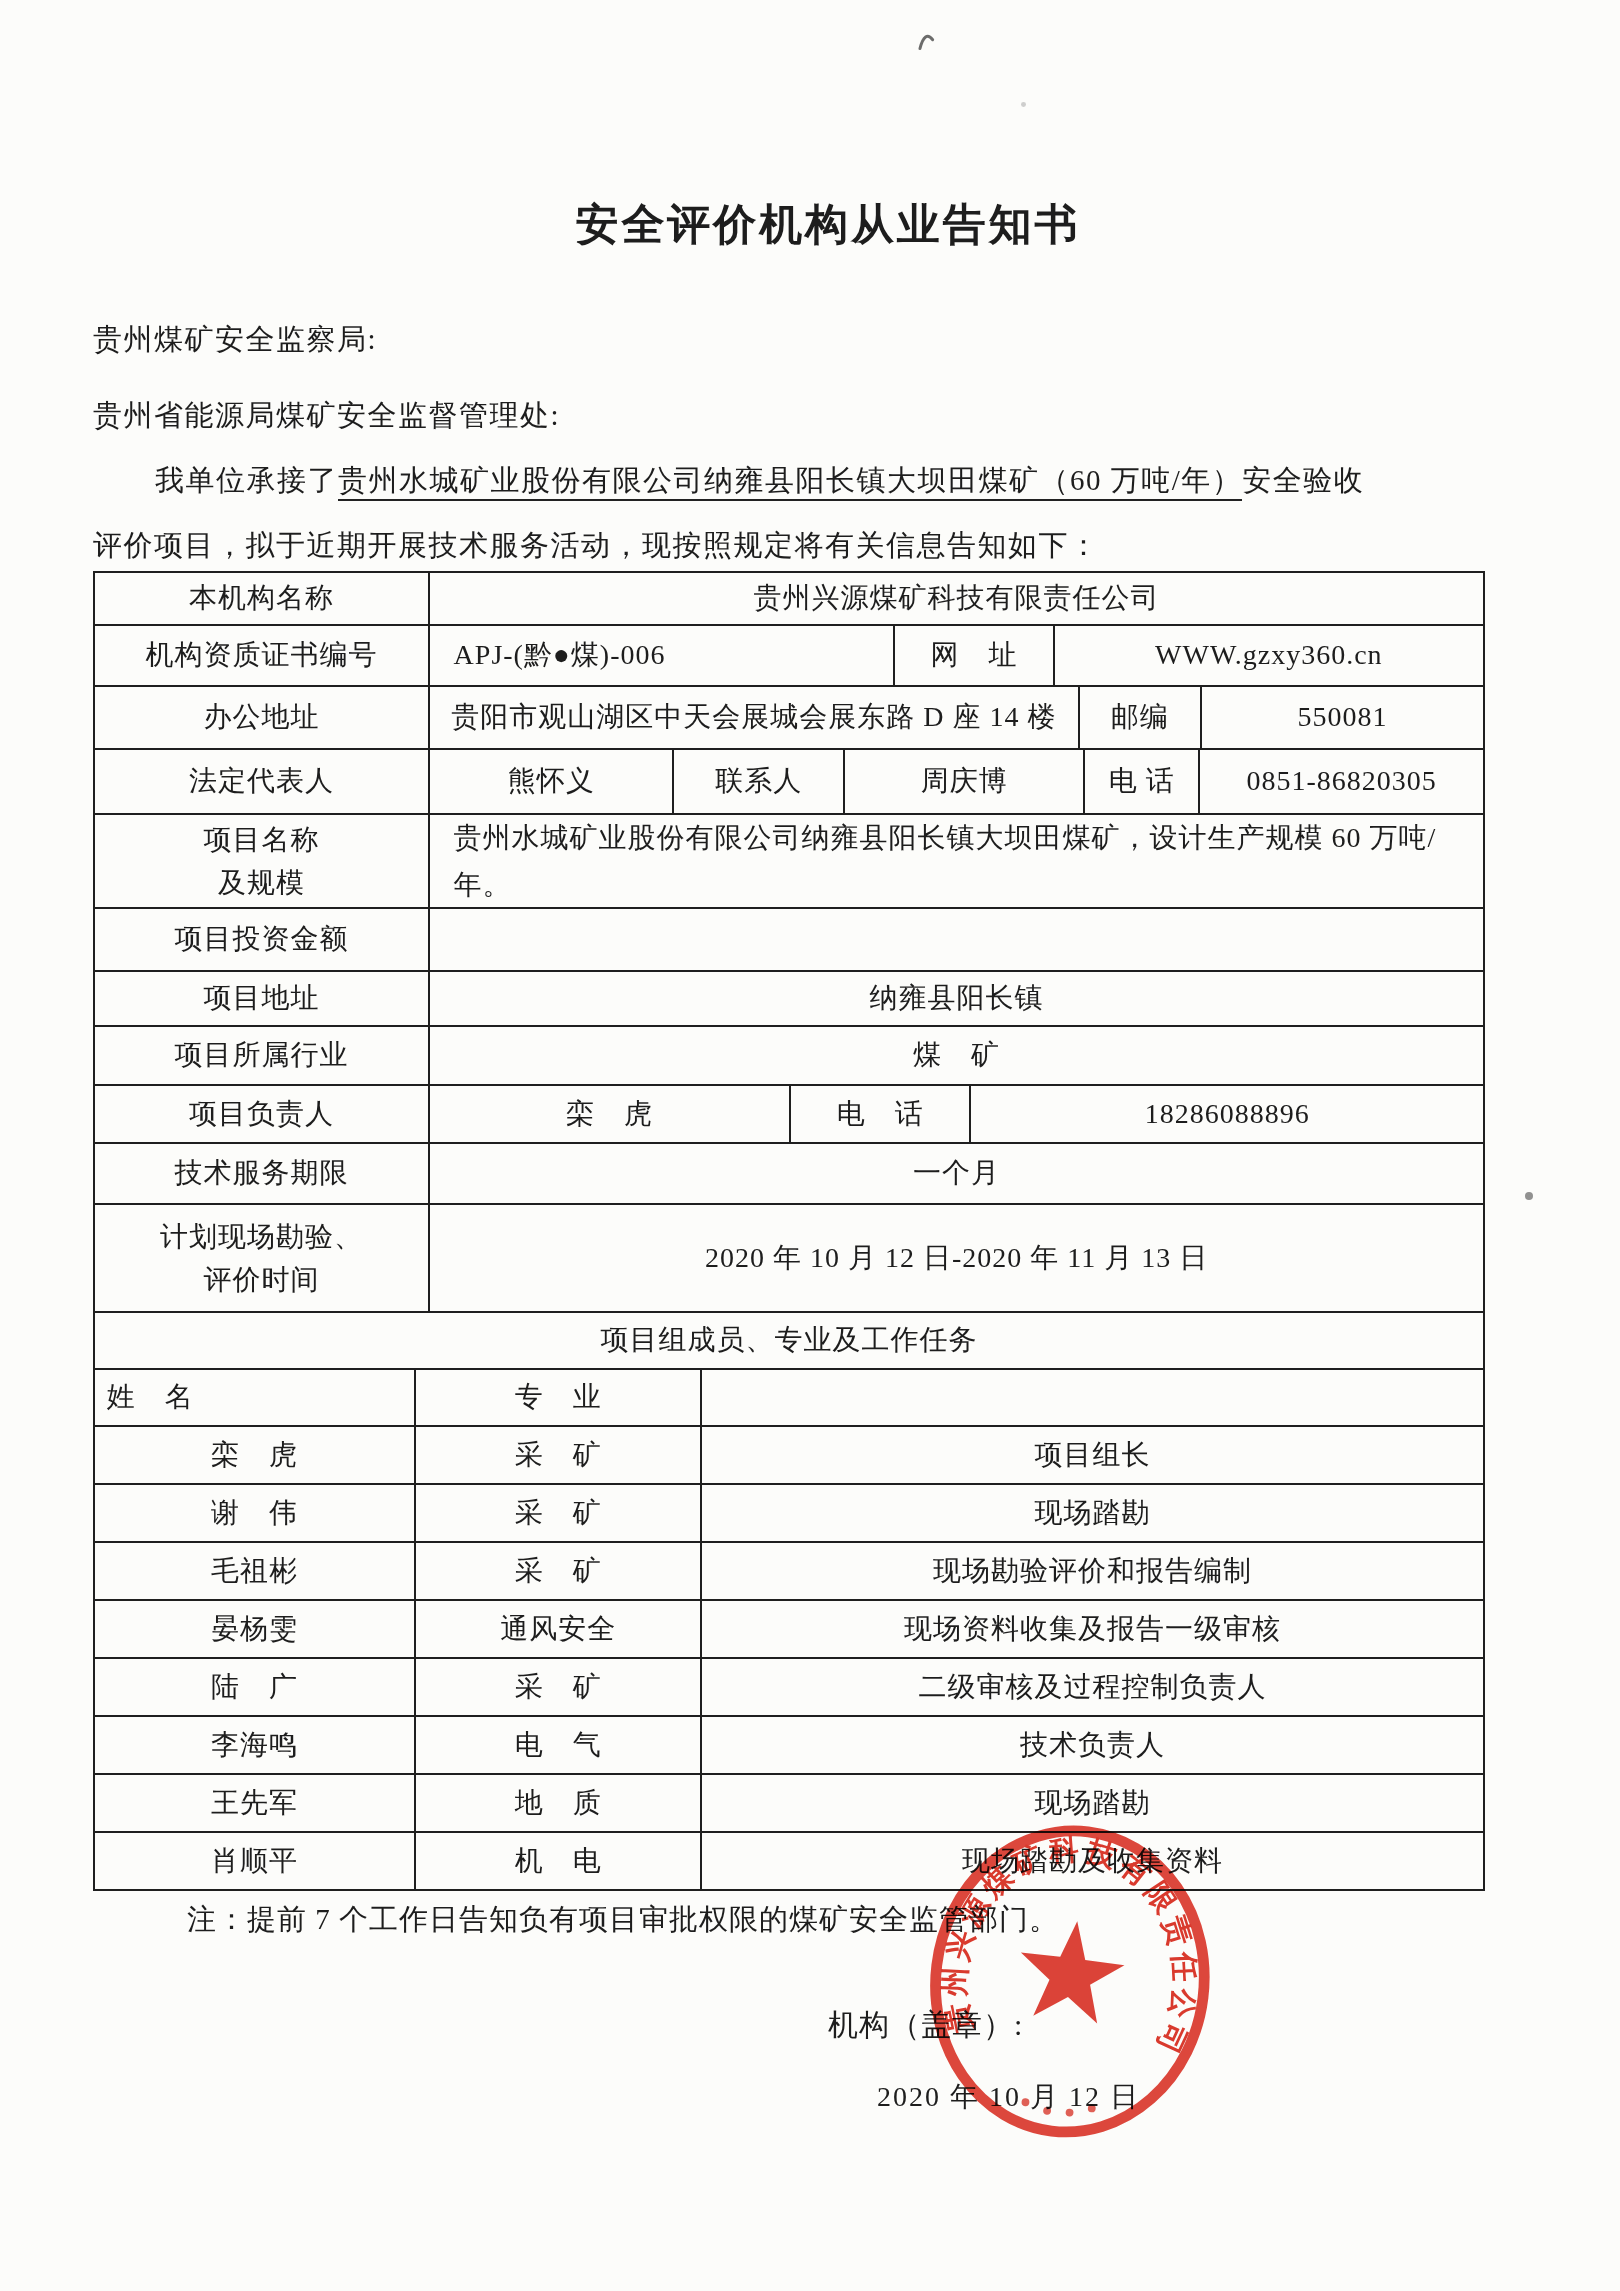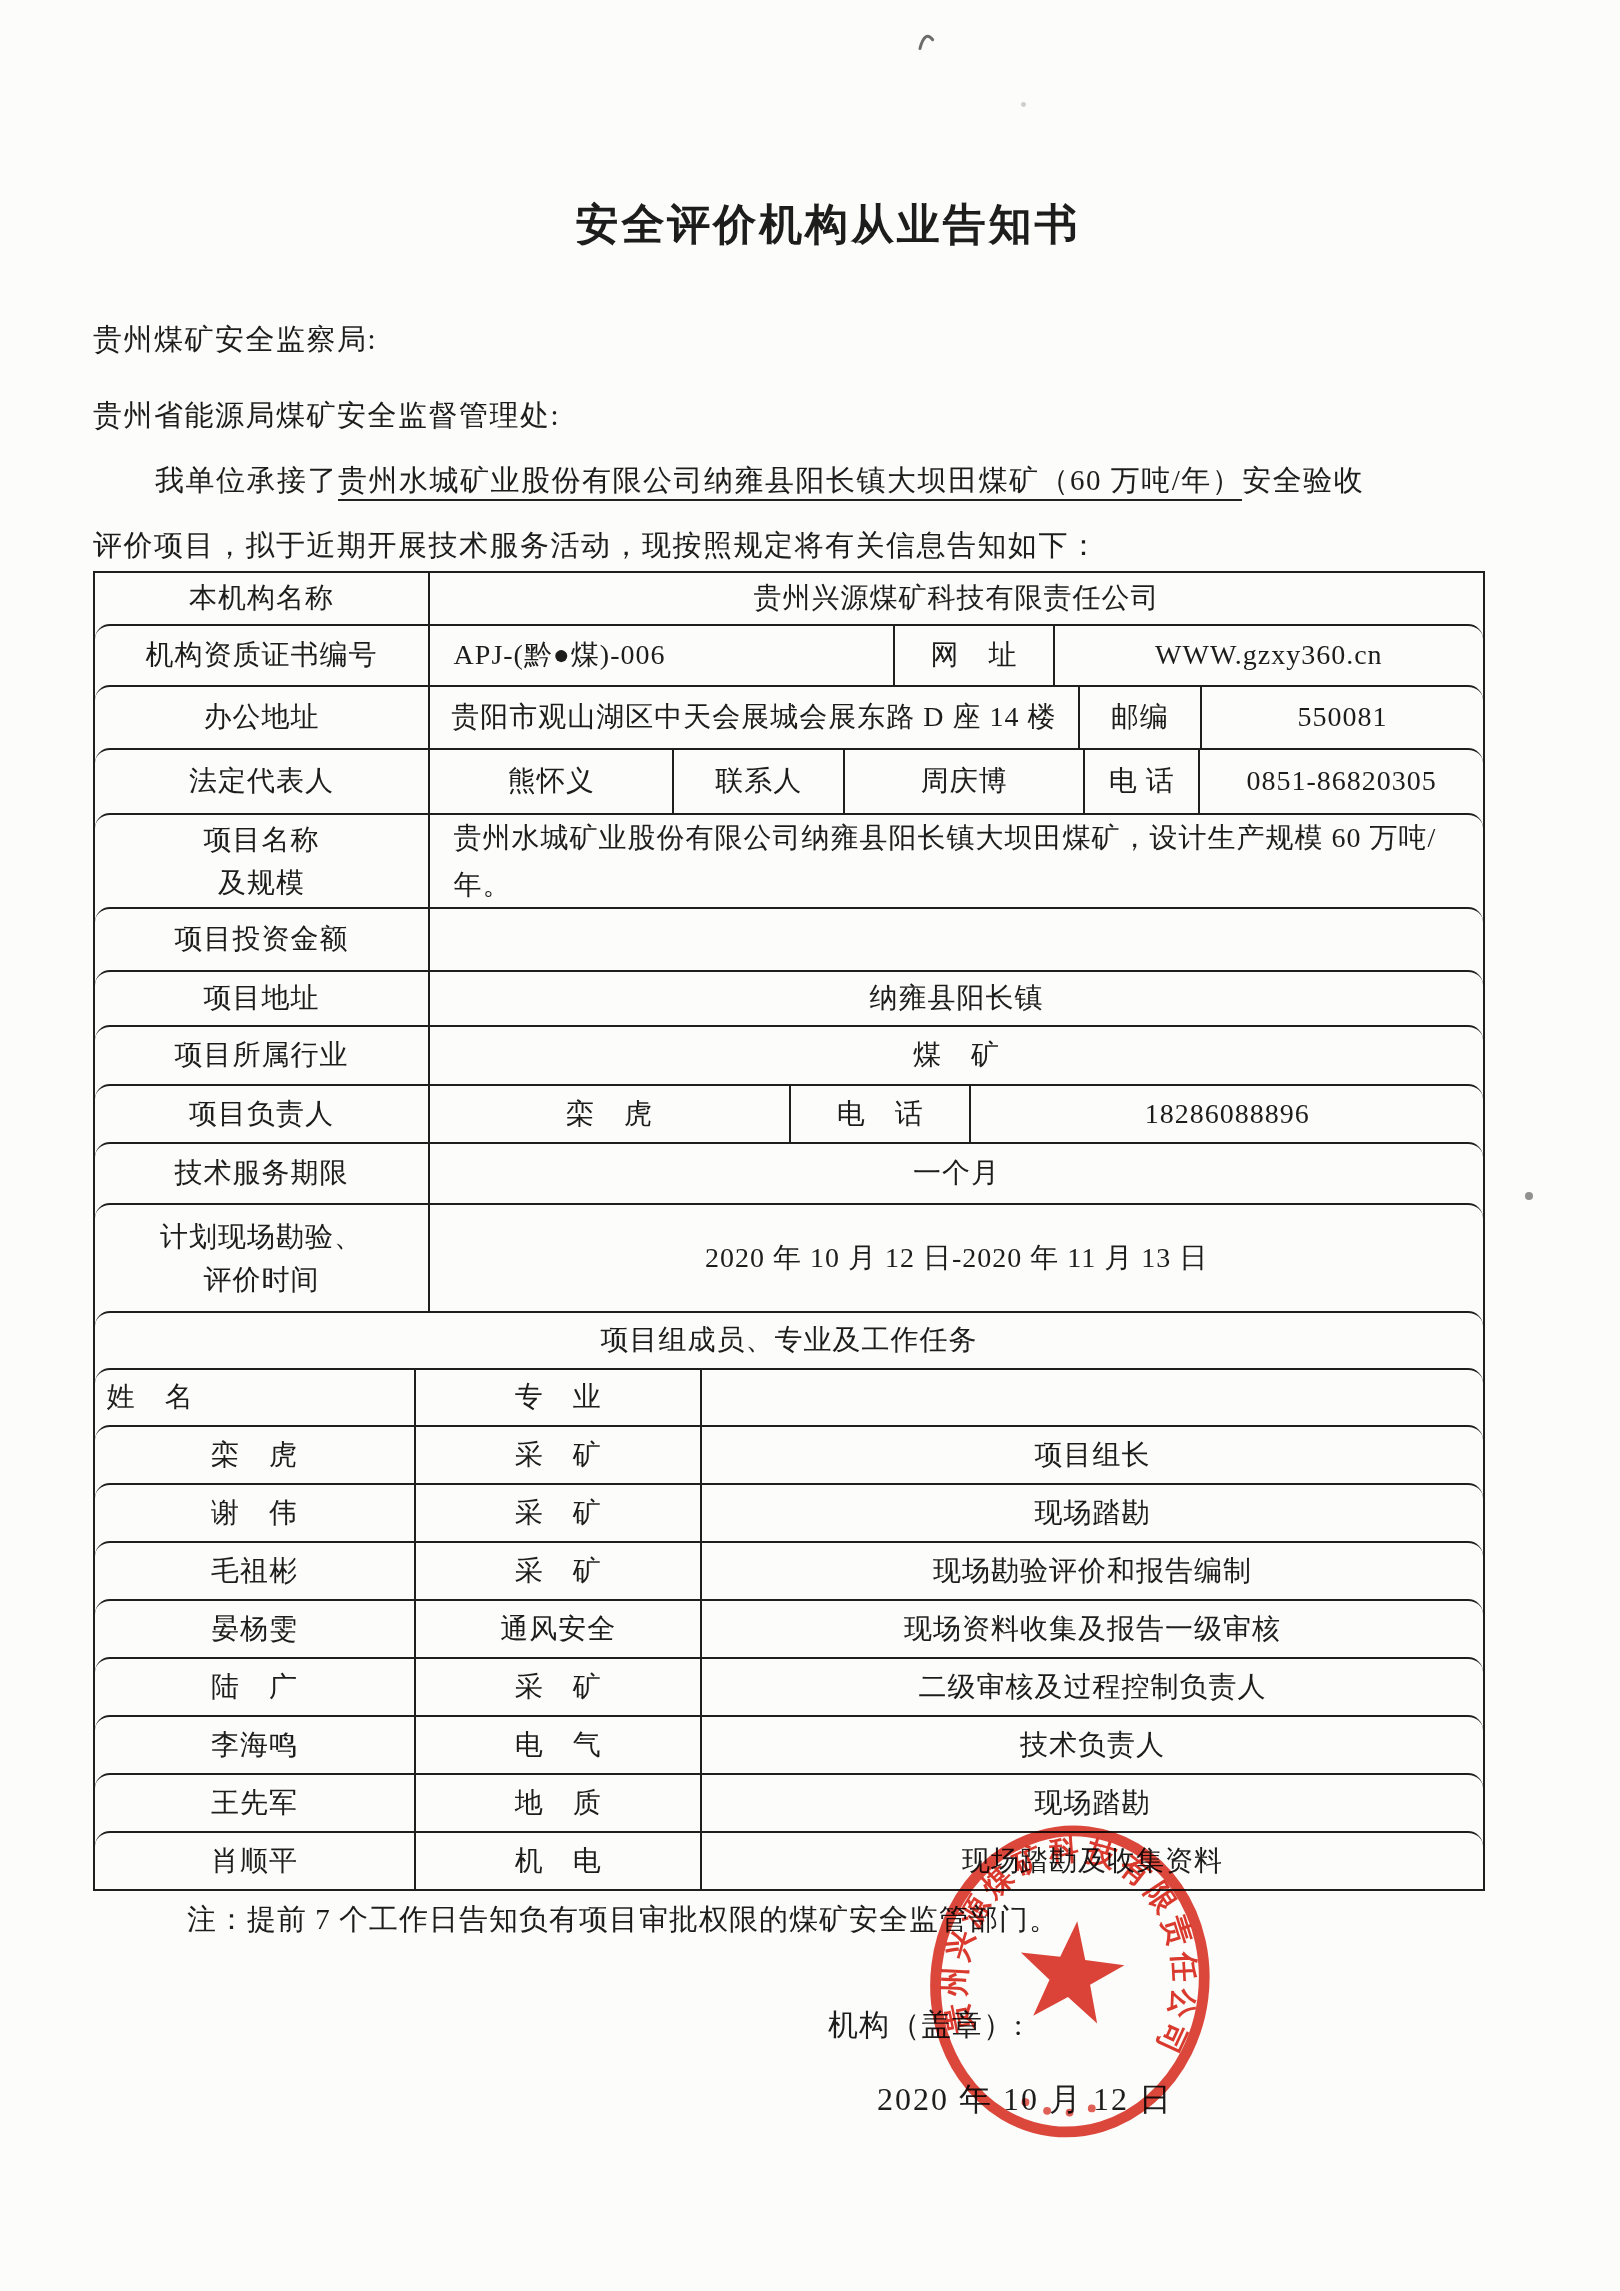--- a/index.html
+++ b/index.html
@@ -22,36 +22,36 @@
   .para1{top:461px;left:155px;}
   .para2{top:526px;}
   .u{border-bottom:2px solid #222;padding-bottom:2.9px;}
   
   .tbl{
     position:absolute;left:93px;top:571px;width:1392px;
     border:2.9px solid #1f1f1f;
     font-size:28px;letter-spacing:1px;
     box-sizing:border-box;
   }
-  .tr{display:flex;border-top:2px solid #1f1f1f;box-sizing:border-box;border-radius:15px;}
+  .tr{display:flex;border-top:2px solid #1f1f1f;box-sizing:border-box;}
   .tr:first-child{border-top:none;}
   .tr.thick{border-top-width:2.9px;}
   .td{
     display:flex;align-items:center;justify-content:center;
     box-sizing:border-box;border-left:2px solid #1f1f1f;
     text-align:center;line-height:1.45;
   }
   .td:first-child{border-left:none;}
   .td.left{justify-content:flex-start;text-align:left;padding-left:23.5px;}
   .td.wrap{white-space:normal;line-height:47px;padding-right:15.7px;}
   .two-line{display:flex;flex-direction:column;align-items:center;line-height:43px;}
   
   .note{position:absolute;left:149px;top:1900px;font-size:29px;letter-spacing:1px;white-space:nowrap;margin-left:38px;}
   .seal-label{position:absolute;left:828px;top:2005px;font-size:30px;letter-spacing:1px;}
-  .doc-date{position:absolute;left:877px;top:2078px;font-size:32px;letter-spacing:2px;}
+  .doc-date{position:absolute;left:877px;top:2078px;font-size:28px;letter-spacing:2px;}
   
   .stamp{
     position:absolute;left:927px;top:1819px;width:286px;height:323px;
     transform:rotate(7deg);
     mix-blend-mode:multiply;opacity:.92;
     pointer-events:none;
   }
   .stamp svg text{font-family:"Liberation Serif","DejaVu Serif",serif;font-weight:bold;}
   
   .speck{position:absolute;opacity:.75;}

